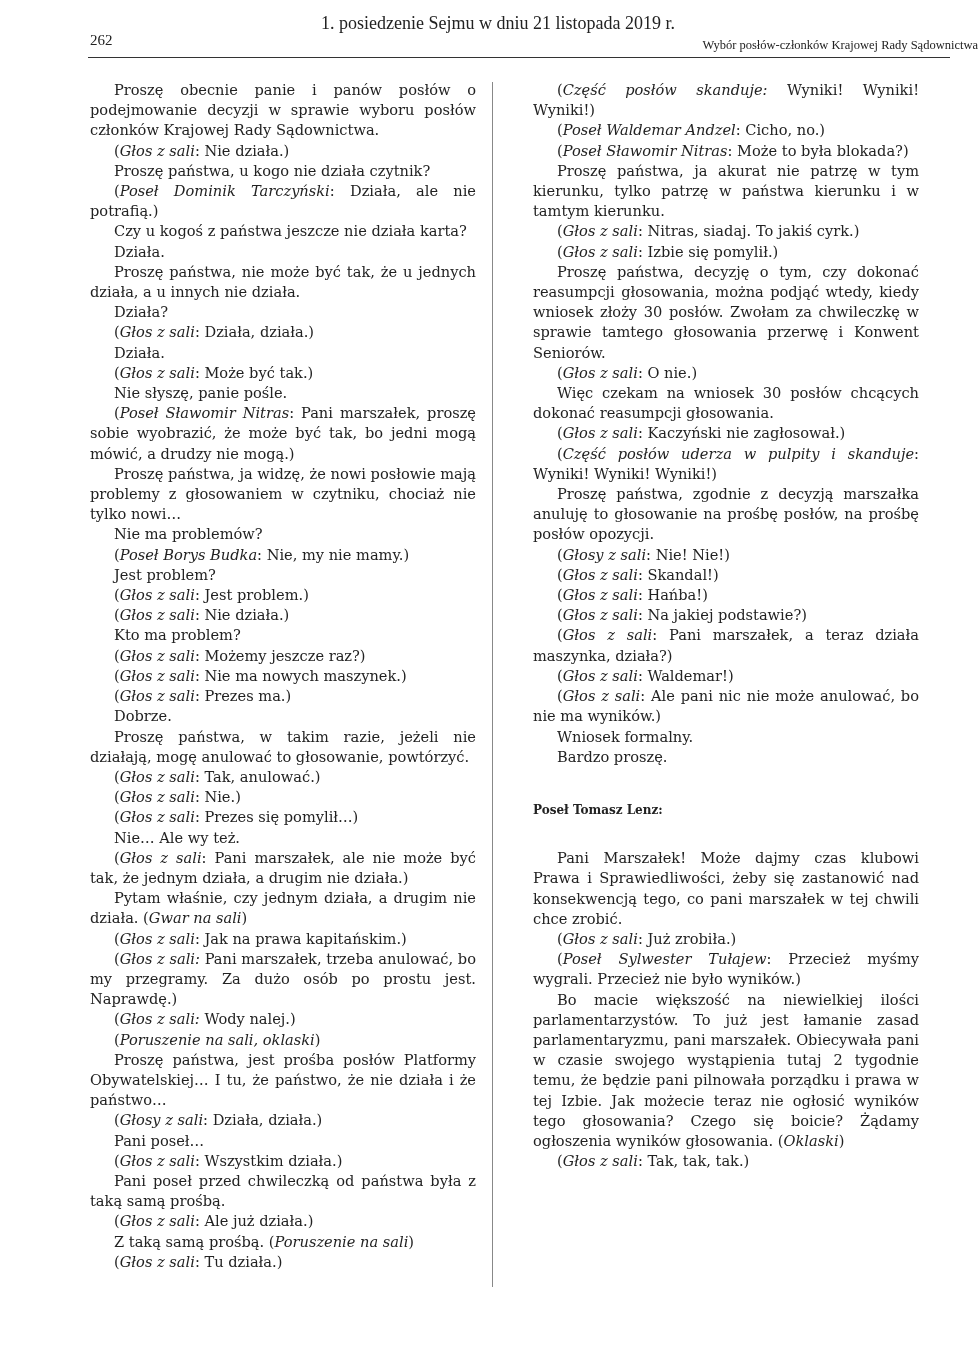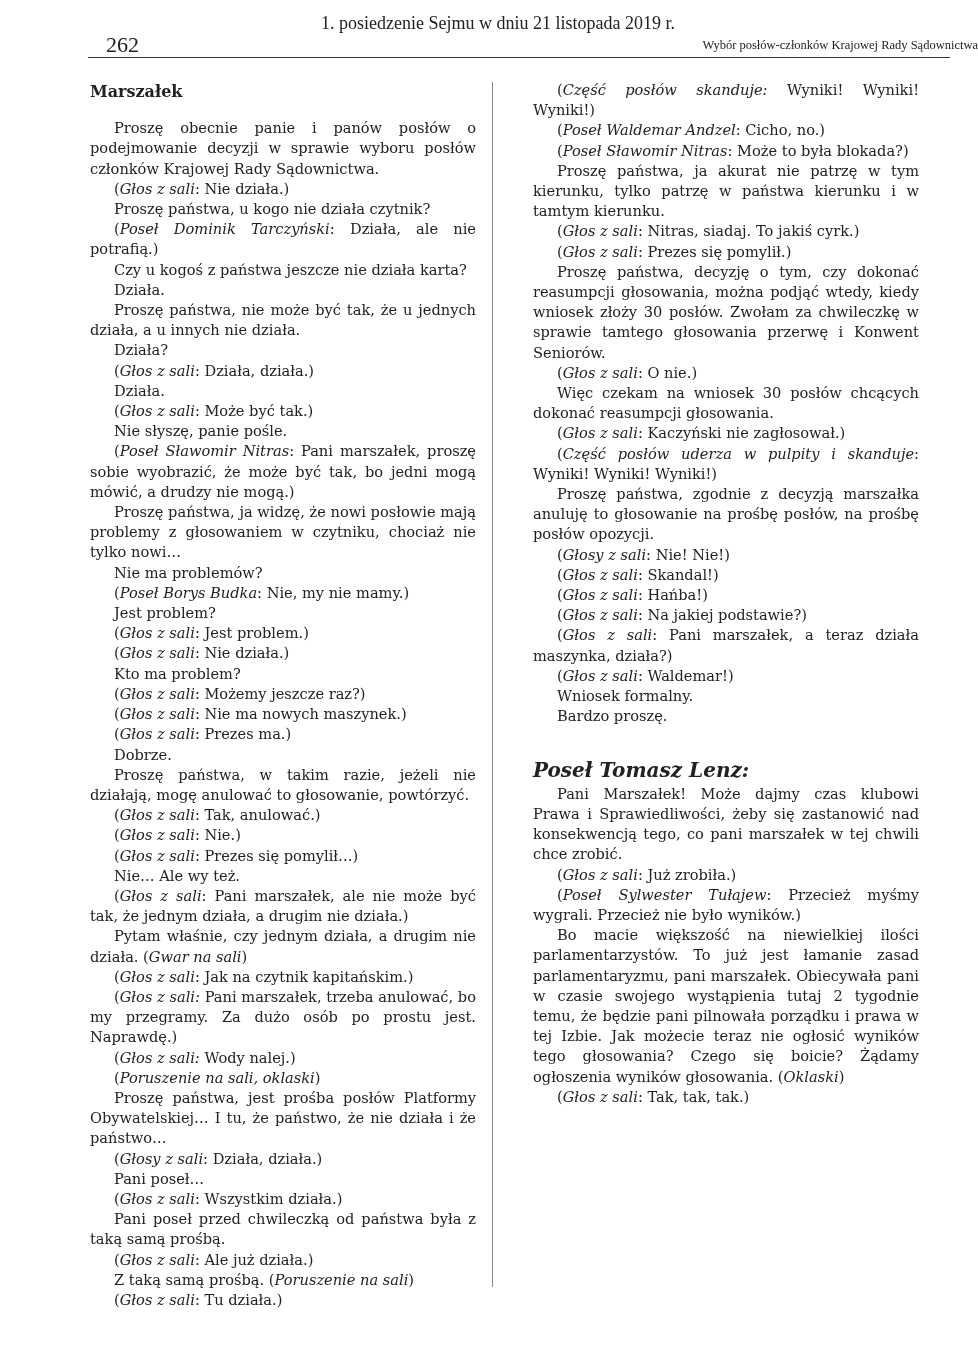--- a/index.html
+++ b/index.html
@@ -1,45 +1,44 @@
 <!DOCTYPE html>
 <html><head>
   <meta charset="utf-8">
   <style>
     html, body { margin: 0; padding: 0; background: #ffffff; }
     body { width: 978px; height: 1359px; position: relative; overflow: hidden;
            font-family: "DejaVu Serif", "Liberation Serif", serif; color: #222; }
-    .page-number { position: absolute; left: 106px; top: 32px; font-size: 22px; font-family: "Liberation Serif", serif; }
+    .page-number { position: absolute; left: 90px; top: 32px; font-size: 15px; font-family: "Liberation Serif", serif; }
     .header-title { position: absolute; left: 0; width: 978px; top: 13px; text-align: center;
                     font-size: 18px; font-family: "Liberation Serif", serif; padding-left: 18px; box-sizing: border-box; }
     .header-sub { position: absolute; left: 0; width: 978px; top: 38px; text-align: right;
                   font-size: 12.5px; font-family: "Liberation Serif", serif; box-sizing: border-box; }
     .header-rule { position: absolute; left: 88px; width: 862px; top: 57px; height: 0; border-top: 1.2px solid #333; }
     .col-divider { position: absolute; left: 492px; top: 82px; height: 1205px; width: 0; border-left: 1.6px solid #888; }
     .column { position: absolute; top: 80px; width: 386px; font-size: 14.6px; line-height: 20.2px; }
     .col-left { left: 90px; }
     .col-right { left: 533px; }
     .speaker { font-weight: bold; font-size: 16px; margin: 2px 0 16px 0; }
-    .col-right .speaker { font-size: 20px; margin: 33px 0 4px 0; font-style: italic; }
+    .col-right .speaker { font-size: 12px; margin: 33px 0 28px 0; }
     .para { text-indent: 24px; text-align: justify; margin: 0; }
     .para.last-line-left { text-align-last: left; }
     em { font-style: italic; margin-top: 40px; }
   </style>
 </head>
 <body>
 
 <div>
   <div class="page-number">262</div>
   <div class="header-title">1. posiedzenie Sejmu w dniu 21 listopada 2019 r.</div>
   <div class="header-sub">Wybór posłów-członków Krajowej Rady Sądownictwa</div>
   <div class="header-rule"></div>
   <div class="col-divider"></div>
 
   <div class="column col-left">
-    <div class="speaker">Marszałek</div>
     <div id="left-paras">
         <p class="para last-line-left"><span>Proszę obecnie panie i panów posłów o podejmowanie decyzji w sprawie wyboru posłów członków Krajowej Rady Sądownictwa.</span></p>
         <p class="para last-line-left"><span>(</span><em>Głos z sali</em><span>: Nie działa.)</span></p>
         <p class="para last-line-left"><span>Proszę państwa, u kogo nie działa czytnik?</span></p>
         <p class="para last-line-left"><span>(</span><em>Poseł Dominik Tarczyński</em><span>: Działa, ale nie potrafią.)</span></p>
         <p class="para last-line-left"><span>Czy u kogoś z państwa jeszcze nie działa karta?</span></p>
         <p class="para last-line-left"><span>Działa.</span></p>
         <p class="para last-line-left"><span>Proszę państwa, nie może być tak, że u jednych działa, a u innych nie działa.</span></p>
         <p class="para last-line-left"><span>Działa?</span></p>
         <p class="para last-line-left"><span>(</span><em>Głos z sali</em><span>: Działa, działa.)</span></p>
@@ -58,21 +57,21 @@
         <p class="para last-line-left"><span>(</span><em>Głos z sali</em><span>: Nie ma nowych maszynek.)</span></p>
         <p class="para last-line-left"><span>(</span><em>Głos z sali</em><span>: Prezes ma.)</span></p>
         <p class="para last-line-left"><span>Dobrze.</span></p>
         <p class="para last-line-left"><span>Proszę państwa, w takim razie, jeżeli nie działają, mogę anulować to głosowanie, powtórzyć.</span></p>
         <p class="para last-line-left"><span>(</span><em>Głos z sali</em><span>: Tak, anulować.)</span></p>
         <p class="para last-line-left"><span>(</span><em>Głos z sali</em><span>: Nie.)</span></p>
         <p class="para last-line-left"><span>(</span><em>Głos z sali</em><span>: Prezes się pomylił…)</span></p>
         <p class="para last-line-left"><span>Nie… Ale wy też.</span></p>
         <p class="para last-line-left"><span>(</span><em>Głos z sali</em><span>: Pani marszałek, ale nie może być tak, że jednym działa, a drugim nie działa.)</span></p>
         <p class="para last-line-left"><span>Pytam właśnie, czy jednym działa, a drugim nie działa. (</span><em>Gwar na sali</em><span>)</span></p>
-        <p class="para last-line-left"><span>(</span><em>Głos z sali</em><span>: Jak na czytnik kapitańskim.)</span></p>
+        <p class="para last-line-left"><span>(</span><em>Głos z sali</em><span>: Jak na prawa kapitańskim.)</span></p>
         <p class="para last-line-left"><span>(</span><em>Głos z sali:</em><span> Pani marszałek, trzeba anulować, bo my przegramy. Za dużo osób po prostu jest. Naprawdę.)</span></p>
         <p class="para last-line-left"><span>(</span><em>Głos z sali:</em><span> Wody nalej.)</span></p>
         <p class="para last-line-left"><span>(</span><em>Poruszenie na sali, oklaski</em><span>)</span></p>
         <p class="para last-line-left"><span>Proszę państwa, jest prośba posłów Platformy Obywatelskiej… I tu, że państwo, że nie działa i że państwo…</span></p>
         <p class="para last-line-left"><span>(</span><em>Głosy z sali</em><span>: Działa, działa.)</span></p>
         <p class="para last-line-left"><span>Pani poseł…</span></p>
         <p class="para last-line-left"><span>(</span><em>Głos z sali</em><span>: Wszystkim działa.)</span></p>
         <p class="para last-line-left"><span>Pani poseł przed chwileczką od państwa była z taką samą prośbą.</span></p>
         <p class="para last-line-left"><span>(</span><em>Głos z sali</em><span>: Ale już działa.)</span></p>
         <p class="para last-line-left"><span>Z taką samą prośbą. (</span><em>Poruszenie na sali</em><span>)</span></p>
@@ -80,33 +79,34 @@
       </div>
   </div>
 
   <div class="column col-right">
     <div id="right-top-paras">
         <p class="para last-line-left"><span>(</span><em>Część posłów skanduje:</em><span> Wyniki! Wyniki! Wyniki!)</span></p>
         <p class="para last-line-left"><span>(</span><em>Poseł Waldemar Andzel</em><span>: Cicho, no.)</span></p>
         <p class="para last-line-left"><span>(</span><em>Poseł Sławomir Nitras</em><span>: Może to była blokada?)</span></p>
         <p class="para last-line-left"><span>Proszę państwa, ja akurat nie patrzę w tym kierunku, tylko patrzę w państwa kierunku i w tamtym kierunku.</span></p>
         <p class="para last-line-left"><span>(</span><em>Głos z sali</em><span>: Nitras, siadaj. To jakiś cyrk.)</span></p>
-        <p class="para last-line-left"><span>(</span><em>Głos z sali</em><span>: Prezes się pomylił.)</span></p>
+        <p class="para last-line-left"><span>(</span><em>Głos z sali</em><span>: Izbie się pomylił.)</span></p>
         <p class="para last-line-left"><span>Proszę państwa, decyzję o tym, czy dokonać reasumpcji głosowania, można podjąć wtedy, kiedy wniosek złoży 30 posłów. Zwołam za chwileczkę w sprawie tamtego głosowania przerwę i Konwent Seniorów.</span></p>
         <p class="para last-line-left"><span>(</span><em>Głos z sali</em><span>: O nie.)</span></p>
         <p class="para last-line-left"><span>Więc czekam na wniosek 30 posłów chcących dokonać reasumpcji głosowania.</span></p>
         <p class="para last-line-left"><span>(</span><em>Głos z sali</em><span>: Kaczyński nie zagłosował.)</span></p>
         <p class="para last-line-left"><span>(</span><em>Część posłów uderza w pulpity i skanduje</em><span>: Wyniki! Wyniki! Wyniki!)</span></p>
         <p class="para last-line-left"><span>Proszę państwa, zgodnie z decyzją marszałka anuluję to głosowanie na prośbę posłów, na prośbę posłów opozycji.</span></p>
         <p class="para last-line-left"><span>(</span><em>Głosy z sali</em><span>: Nie! Nie!)</span></p>
         <p class="para last-line-left"><span>(</span><em>Głos z sali</em><span>: Skandal!)</span></p>
         <p class="para last-line-left"><span>(</span><em>Głos z sali</em><span>: Hańba!)</span></p>
         <p class="para last-line-left"><span>(</span><em>Głos z sali</em><span>: Na jakiej podstawie?)</span></p>
         <p class="para last-line-left"><span>(</span><em>Głos z sali</em><span>: Pani marszałek, a teraz działa maszynka, działa?)</span></p>
         <p class="para last-line-left"><span>(</span><em>Głos z sali</em><span>: Waldemar!)</span></p>
+        <p class="para last-line-left"><span>(</span><em>Głos z sali</em><span>: Ale pani nic nie może anulować, bo nie ma wyników.)</span></p>
         <p class="para last-line-left"><span>Wniosek formalny.</span></p>
         <p class="para last-line-left"><span>Bardzo proszę.</span></p>
       </div>
     <div class="speaker">Poseł Tomasz Lenz:</div>
     <div id="right-bottom-paras">
         <p class="para last-line-left"><span>Pani Marszałek! Może dajmy czas klubowi Prawa i Sprawiedliwości, żeby się zastanowić nad konsekwencją tego, co pani marszałek w tej chwili chce zrobić.</span></p>
         <p class="para last-line-left"><span>(</span><em>Głos z sali</em><span>: Już zrobiła.)</span></p>
         <p class="para last-line-left"><span>(</span><em>Poseł Sylwester Tułajew</em><span>: Przecież myśmy wygrali. Przecież nie było wyników.)</span></p>
         <p class="para last-line-left"><span>Bo macie większość na niewielkiej ilości parlamentarzystów. To już jest łamanie zasad parlamentaryzmu, pani marszałek. Obiecywała pani w czasie swojego wystąpienia tutaj 2 tygodnie temu, że będzie pani pilnowała porządku i prawa w tej Izbie. Jak możecie teraz nie ogłosić wyników tego głosowania? Czego się boicie? Żądamy ogłoszenia wyników głosowania. (</span><em>Oklaski</em><span>)</span></p>
         <p class="para last-line-left"><span>(</span><em>Głos z sali</em><span>: Tak, tak, tak.)</span></p>

